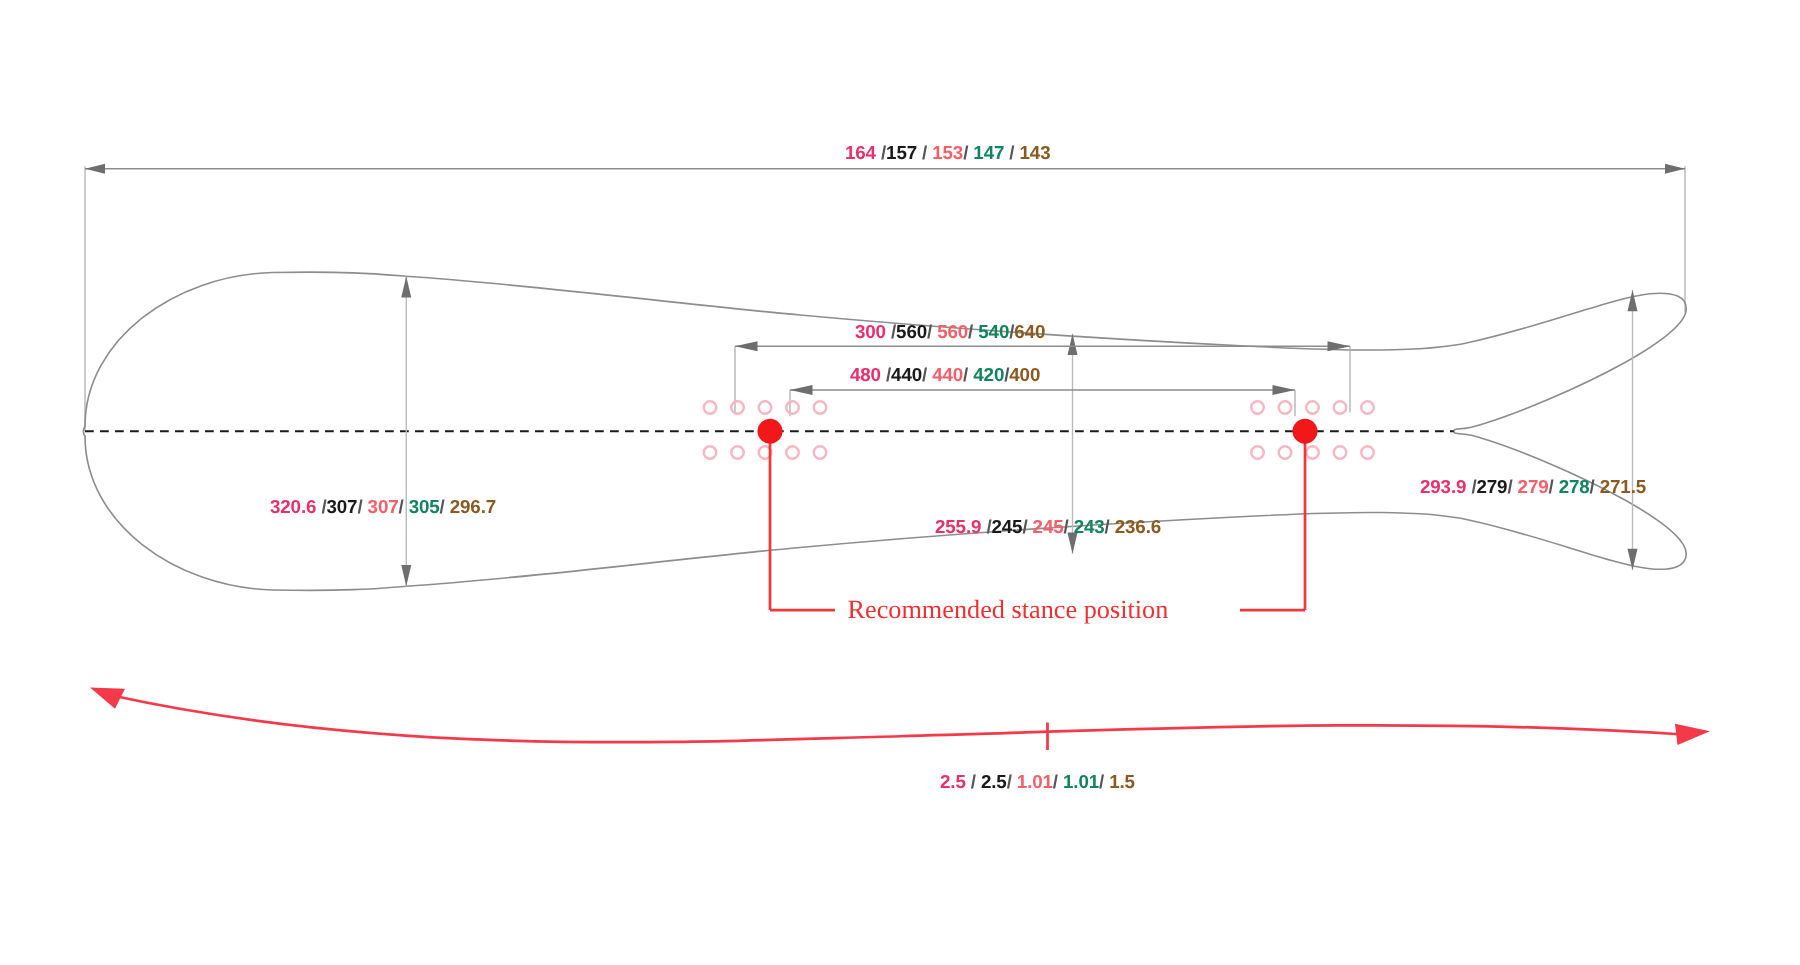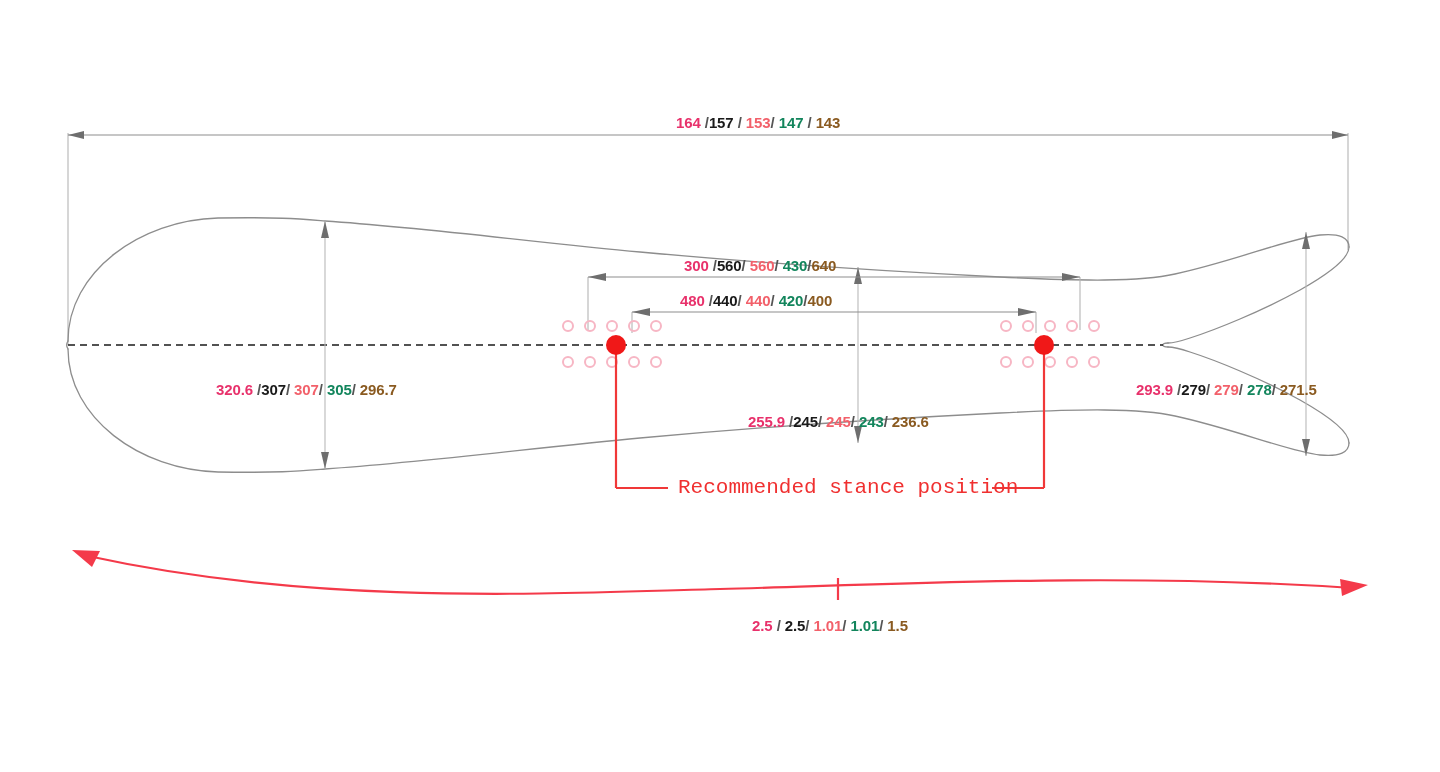--- a/index.html
+++ b/index.html
@@ -29,21 +29,21 @@
     white-space: nowrap;
     line-height: 1;
     letter-spacing: -0.1px;
   }
   .dim-label .sep {
     color: #555555;
     font-weight: bold;
   }
   .stance-caption {
     position: absolute;
-    font-family: Liberation Mono, monospace;
+    font-family: Liberation Serif, serif;
     font-size: 21px;
     font-weight: normal;
     white-space: nowrap;
     color: #f03030;
     line-height: 1;
   }
   svg { display: block; }
   .v1 { color: #e8316b; }
   .v2 { color: #1a1a1a; }
   .v3 { color: #f2606a; }
@@ -181,28 +181,28 @@
       <polygon points="1368,585 1340,579 1342,596" fill="#f43a4a"></polygon>
       <line x1="838" y1="578" x2="838" y2="600" stroke="#f43a4a" stroke-width="2.2"></line>
     </g>
   </svg>
 
   <div class="dim-label" style="left:676px; top:115px;">
     <span class="v1">164</span><span class="sep"> /</span><span class="v2">157</span><span class="sep"> / </span><span class="v3">153</span><span class="sep">/ </span><span class="v4">147</span><span class="sep"> / </span><span class="v5">143</span>
   </div>
 
   <div class="dim-label" style="left:684px; top:258px;">
-    <span class="v1">300</span><span class="sep"> /</span><span class="v2">560</span><span class="sep">/ </span><span class="v3">560</span><span class="sep">/ </span><span class="v4">430</span><span class="sep">/</span><span class="v5">640</span>
+    <span class="v1">300</span><span class="sep"> /</span><span class="v2">560</span><span class="sep">/ </span><span class="v3">560</span><span class="sep">/ </span><span class="v4">540</span><span class="sep">/</span><span class="v5">640</span>
   </div>
 
   <div class="dim-label" style="left:680px; top:293px;text-align:center;">
     <span class="v1">480</span><span class="sep"> /</span><span class="v2">440</span><span class="sep">/ </span><span class="v3">440</span><span class="sep">/ </span><span class="v4">420</span><span class="sep">/</span><span class="v5">400</span>
   </div>
 
-  <div class="dim-label" style="left:216px; top:382px;">
+  <div class="dim-label" style="left:216px; top:398px;">
     <span class="v1">320.6</span><span class="sep"> /</span><span class="v2">307</span><span class="sep">/ </span><span class="v3">307</span><span class="sep">/ </span><span class="v4">305</span><span class="sep">/ </span><span class="v5">296.7</span>
   </div>
 
   <div class="dim-label" style="left:748px; top:382px;margin-top:32px;">
     <span class="v1">255.9</span><span class="sep"> /</span><span class="v2">245</span><span class="sep">/ </span><span class="v3">245</span><span class="sep">/ </span><span class="v4">243</span><span class="sep">/ </span><span class="v5">236.6</span>
   </div>
 
   <div class="dim-label" style="left:1136px; top:382px;">
     <span class="v1">293.9</span><span class="sep"> /</span><span class="v2">279</span><span class="sep">/ </span><span class="v3">279</span><span class="sep">/ </span><span class="v4">278</span><span class="sep">/ </span><span class="v5">271.5</span>
   </div>

